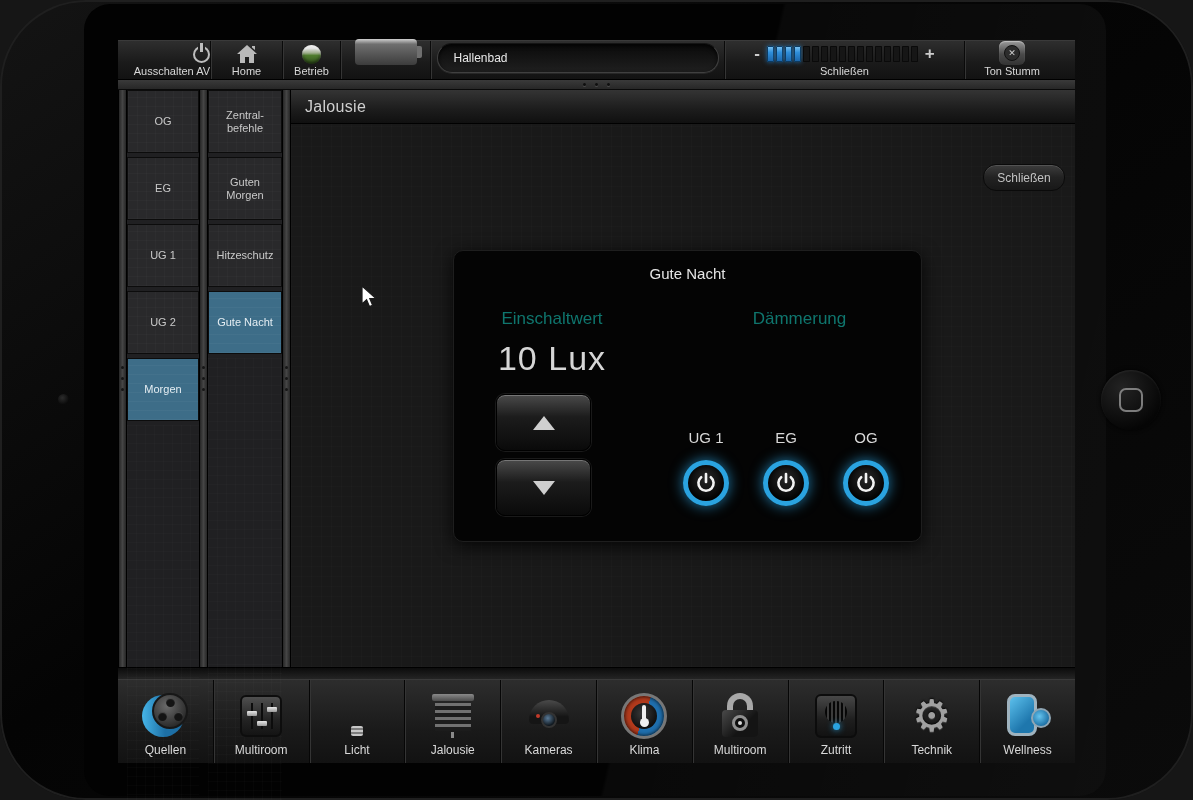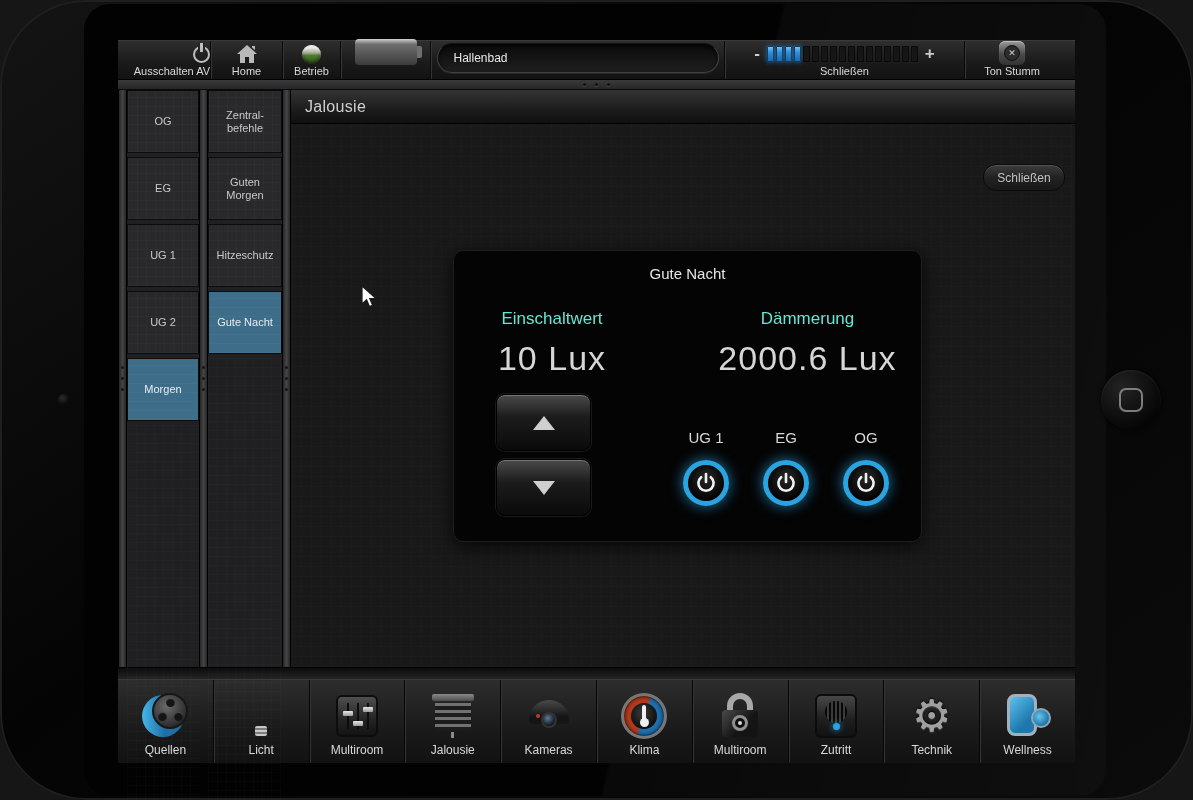--- a/index.html
+++ b/index.html
@@ -119,24 +119,24 @@
           border:1px solid #0a0a0a; box-shadow:inset 0 1px 0 rgba(255,255,255,.12);
           color:#c3c3c3; font-size:12px; display:flex; align-items:center; justify-content:center;margin-top:28px; }
 
   
   .dialog { position:absolute; left:162px; top:126px; width:469px; height:292px;
           background:#040404; border:1px solid #1e1e1e; border-radius:10px;
           box-shadow:0 4px 18px rgba(0,0,0,.8); }
   .dlg-title { position:absolute; left:0; right:0; top:14px; text-align:center;
           font-size:15px; color:#e6e6e6; }
   .dlg-block { position:absolute; top:58px; text-align:center; }
-  .dlg-block .lbl { font-size:17px; color:#5eead4; margin-bottom:10px; }
+  .dlg-block .lbl { font-size:17px; color:#0f766e; margin-bottom:10px; }
   .dlg-block .val { font-size:34px; color:#d6d6d6; letter-spacing:1px; }
   .blk-left { left:8px; width:180px; }
-  .blk-right { left:226px; width:255px; }
+  .blk-right { left:218px; width:255px; }
 
   .stepper { position:absolute; left:42px; top:143px; width:95px; }
   .step-btn { width:95px; height:57px; border-radius:9px; margin-bottom:8px;
           background:linear-gradient(#4a4a4a,#1c1c1c 40%,#0a0a0a);
           border:1px solid #000; box-shadow:inset 0 1px 0 rgba(255,255,255,.25), 0 0 0 1px #1a1a1a;
           display:flex; align-items:center; justify-content:center; }
   .tri-up { width:0; height:0; border-left:11px solid transparent; border-right:11px solid transparent;
           border-bottom:14px solid #cfcfcf; }
   .tri-down { width:0; height:0; border-left:11px solid transparent; border-right:11px solid transparent;
           border-top:14px solid #cfcfcf; }
@@ -391,21 +391,20 @@
 
           <div class="dialog">
             <div class="dlg-title">Gute Nacht</div>
 
             <div class="dlg-block blk-left">
               <div class="lbl">Einschaltwert</div>
               <div class="val">10 Lux</div>
             </div>
             <div class="dlg-block blk-right">
               <div class="lbl">Dämmerung</div>
-              <div class="val">2000.6 Lux</div>
             </div>
 
             <div class="stepper">
               <div class="step-btn">
                   <span class="tri-up"></span>
                 </div>
               <div class="step-btn">
                   <span class="tri-down"></span>
                 </div>
             </div>
@@ -456,39 +455,39 @@
                 <i></i>
                 <i></i>
                 <i></i>
               </span>
             </span>
         </div>
         <span class="tool-label">Quellen</span>
       </div>
       <div class="tool">
         <div class="tool-icon">
-          <span class="ic-licht"><span class="bulb"></span><span class="base"></span></span>
-        </div>
-        <span class="tool-label">Licht</span>
-      </div>
-      <div class="tool">
-        <div class="tool-icon">
           <span class="ic-multi">
               <i></i>
               <i></i>
               <i></i>
               <b></b>
               <b></b>
               <b></b>
             </span>
         </div>
         <span class="tool-label">Multiroom</span>
       </div>
       <div class="tool">
         <div class="tool-icon">
+          <span class="ic-licht"><span class="bulb"></span><span class="base"></span></span>
+        </div>
+        <span class="tool-label">Licht</span>
+      </div>
+      <div class="tool">
+        <div class="tool-icon">
           <span class="ic-jal">
               <span class="top"></span>
               <span class="slats"></span>
               <span class="pull"></span>
             </span>
         </div>
         <span class="tool-label">Jalousie</span>
       </div>
       <div class="tool">
         <div class="tool-icon">

